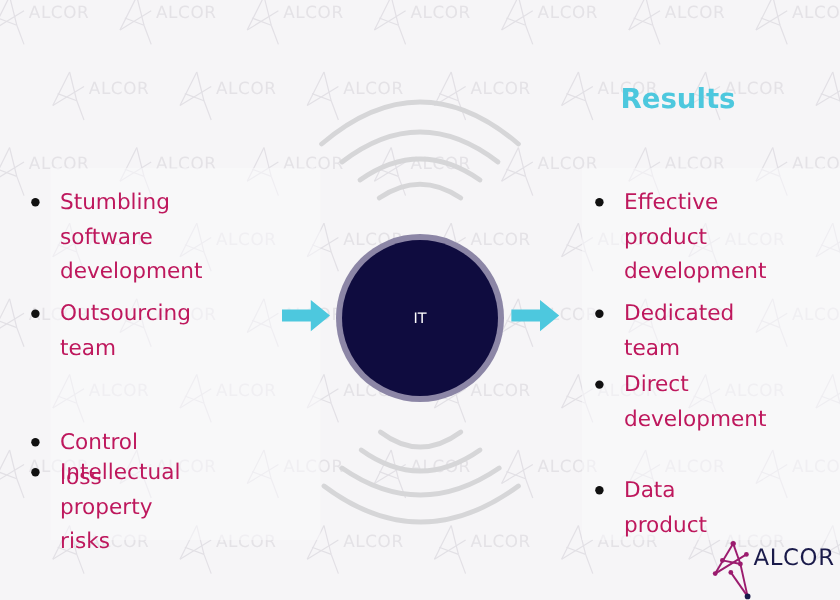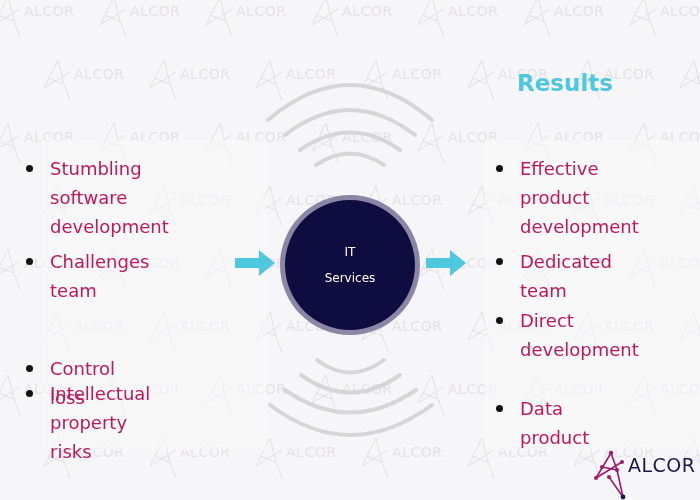--- a/index.html
+++ b/index.html
@@ -776,21 +776,21 @@
     </div>
 
   <div class="panel" style="left:42px;top:140px;width:225px;height:310px;"></div>
   <div class="panel" style="left:485px;top:140px;width:215px;height:310px;"></div>
 
   <div class="heading" style="left:500px;top:68px;width:130px;">Results</div>
 
   <ul class="bullets">
     <li style="left:24px;top:154px;">Stumbling software
 development</li>
-    <li style="left:24px;top:247px;">Challenges team</li>
+    <li style="left:24px;top:247px;">Outsourcing team</li>
     <li style="left:24px;top:313px;margin-top:41px;">Control loss</li>
     <li style="left:24px;top:379px;">Intellectual property
 risks</li>
   </ul>
 
   <ul class="bullets">
     <li style="left:494px;top:154px;">Effective product
 development</li>
     <li style="left:494px;top:247px;">Dedicated team</li>
     <li style="left:494px;top:306px;">Direct
@@ -807,21 +807,20 @@
       <path d="M317,360 Q350,385 384,360"></path>
       <path d="M301,375 Q350,410 400,375"></path>
       <path d="M285,390 Q350,435 416,390"></path>
       <path d="M270,405 Q350,465 432,405"></path>
     </g>
   </svg>
 
   <div class="circle-outer"></div>
   <div class="circle-inner">
     <div>IT</div>
-    <div>Services</div>
   </div>
 
   <svg class="arrow" style="left:235px;top:249px;" width="40" height="28">
     <path d="M0,9 H24 V1 L40,14 L24,27 V19 H0 Z" fill="#4dc8de"></path>
   </svg>
   <svg class="arrow" style="left:426px;top:249px;" width="40" height="28">
     <path d="M0,9 H24 V1 L40,14 L24,27 V19 H0 Z" fill="#4dc8de"></path>
   </svg>
 
   <div class="logo">

